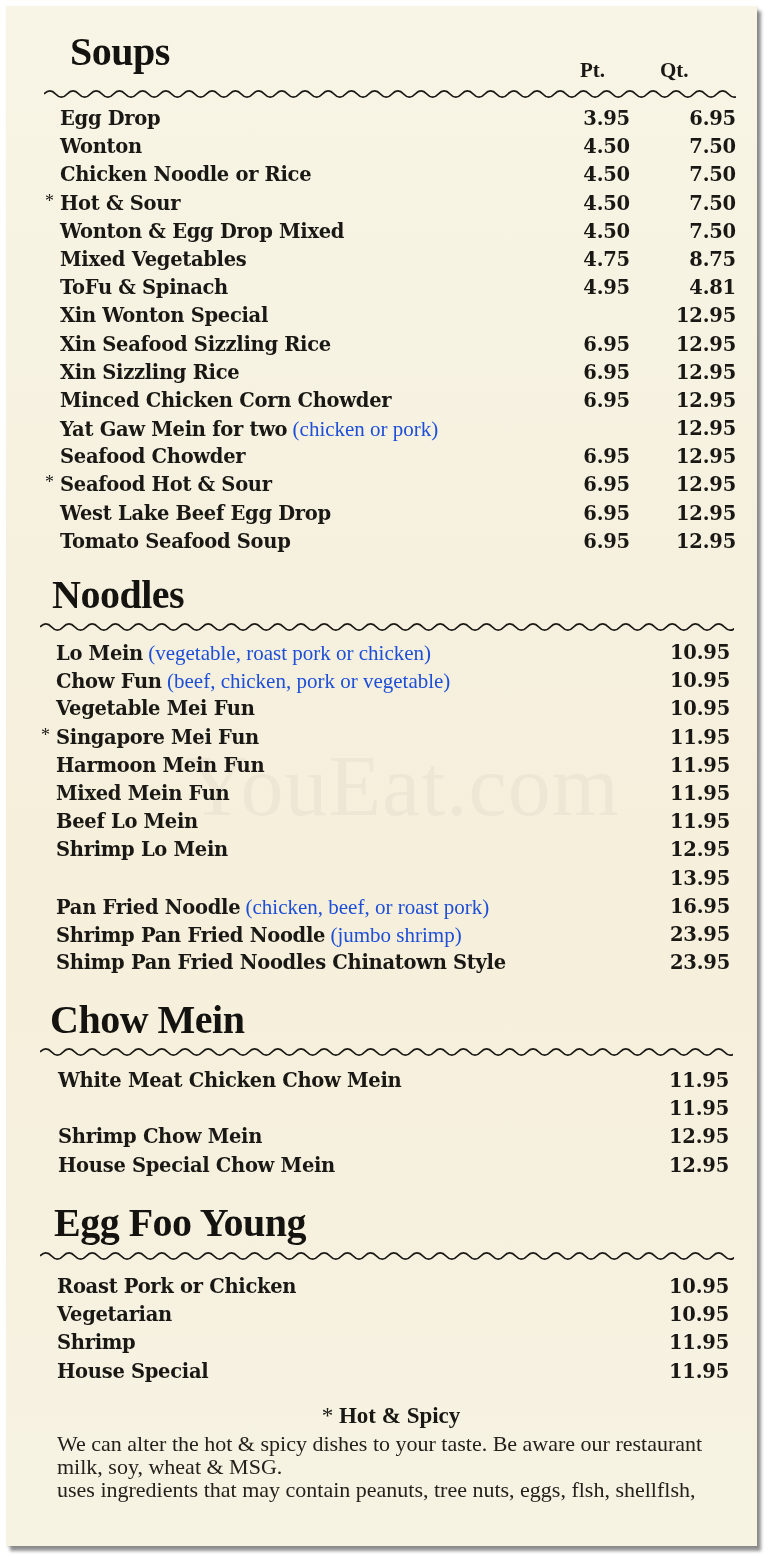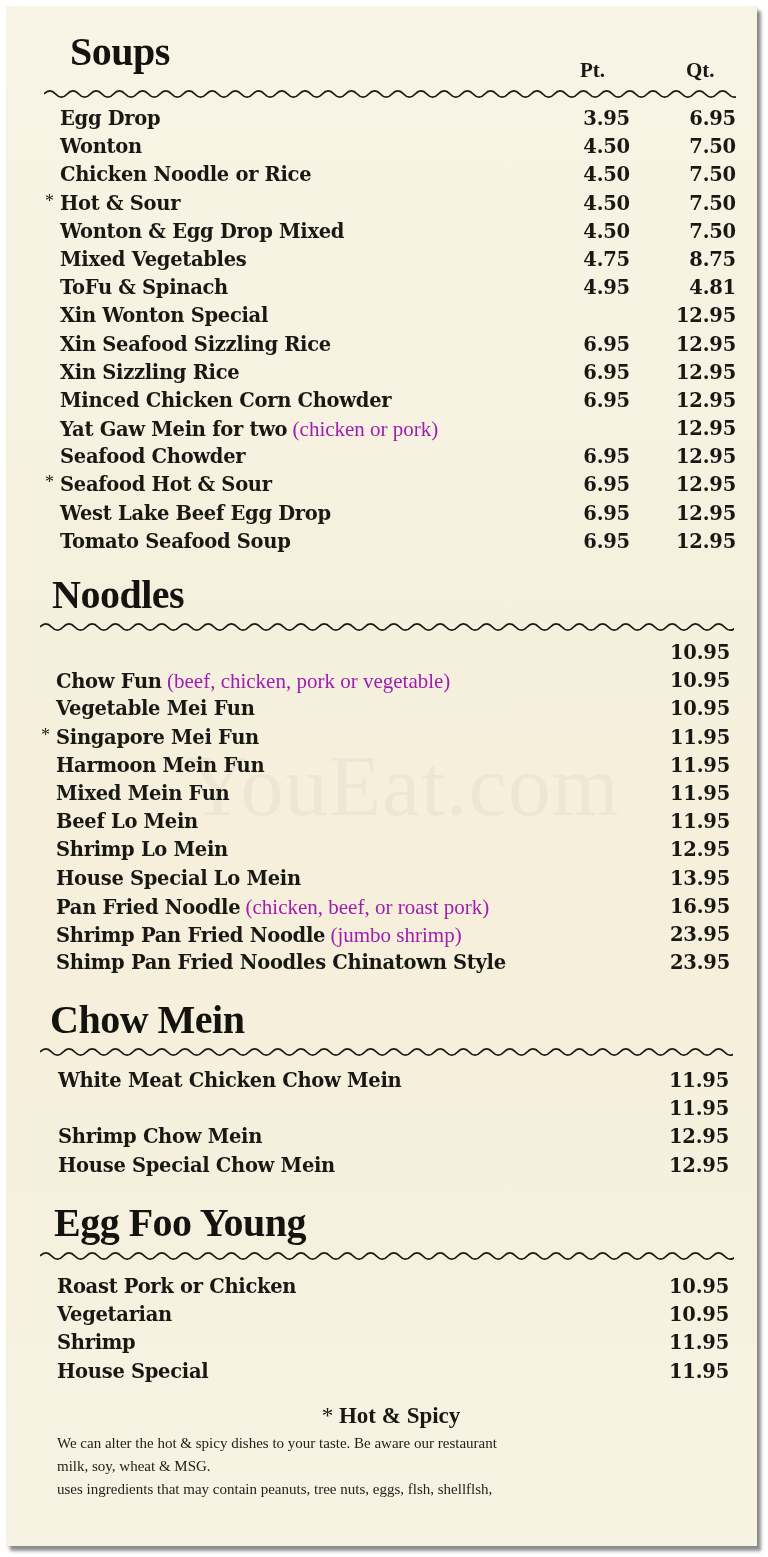--- a/index.html
+++ b/index.html
@@ -35,50 +35,50 @@
       position: absolute; font-family: "Liberation Serif", serif; font-size: 18px;
       top: 1px; color: #1d1b17;
     }
     .row .name {
       position: absolute; left: 0; top: 0; white-space: nowrap;
       font-family: "DejaVu Serif", serif; font-weight: bold; font-size: 19.5px;
       letter-spacing: -0.3px; color: #1a1814; line-height: 28px;
     }
     .row .desc {
       font-family: "Liberation Serif", serif; font-weight: normal; font-size: 21px;
-      letter-spacing: 0; color: #a21caf;
+      letter-spacing: 0; color: #1d4ed8;
     }
     .row .price {
       position: absolute; top: 0; text-align: right; white-space: nowrap;
       font-family: "DejaVu Serif", serif; font-weight: bold; font-size: 19.5px;
       letter-spacing: -0.2px; color: #1a1814; line-height: 28px;
     }
 
     .hot-title {
       position: absolute; left: 0; width: 768px; top: 1403px; text-align: center;
       font-family: "Liberation Serif", serif; font-weight: bold; font-size: 23px; color: #1a1814;
       padding-left: 14px;
     }
     .hot-title .star { font-weight: normal; }
     .note {
       position: absolute; left: 57px; top: 1432px; width: 650px;
-      font-family: "Liberation Serif", serif; font-size: 15px; line-height: 23px; color: #24211c;
+      font-family: "Liberation Serif", serif; font-size: 22px; line-height: 23px; color: #24211c;
     }
     .note span { display: block; white-space: nowrap; }
   </style>
 </head>
 <body>
 
 <div class="page">
   <div class="watermark">YouEat.com</div>
 </div>
 
 <div class="section-title" style="left:58px; top:32px;margin-left:12px;">Soups</div>
 <div class="col-header" style="left:580px; top:60px;">Pt.</div>
-<div class="col-header" style="left:686px; top:60px;">Qt.</div>
+<div class="col-header" style="left:660px; top:60px;">Qt.</div>
 <div class="wave" style="left:44px; top:88px; width:692px;">
     <svg viewBox="0 0 692 12" preserveAspectRatio="none">
       <path d="M0 6 Q 5.8 -0.40000000000000036 11.6 6 Q 17.4 12.4 23.2 6 Q 29 -0.40000000000000036 34.8 6 Q 40.599999999999994 12.4 46.4 6 Q 52.199999999999996 -0.40000000000000036 58 6 Q 63.8 12.4 69.6 6 Q 75.39999999999999 -0.40000000000000036 81.19999999999999 6 Q 87 12.4 92.8 6 Q 98.6 -0.40000000000000036 104.39999999999999 6 Q 110.19999999999999 12.4 116 6 Q 121.8 -0.40000000000000036 127.6 6 Q 133.4 12.4 139.2 6 Q 145 -0.40000000000000036 150.79999999999998 6 Q 156.6 12.4 162.39999999999998 6 Q 168.2 -0.40000000000000036 173.99999999999997 6 Q 179.79999999999998 12.4 185.59999999999997 6 Q 191.39999999999998 -0.40000000000000036 197.19999999999996 6 Q 202.99999999999997 12.4 208.79999999999995 6 Q 214.59999999999997 -0.40000000000000036 220.39999999999995 6 Q 226.19999999999996 12.4 231.99999999999994 6 Q 237.79999999999995 -0.40000000000000036 243.59999999999994 6 Q 249.39999999999995 12.4 255.19999999999993 6 Q 260.99999999999994 -0.40000000000000036 266.79999999999995 6 Q 272.5999999999999 12.4 278.3999999999999 6 Q 284.19999999999993 -0.40000000000000036 289.99999999999994 6 Q 295.7999999999999 12.4 301.5999999999999 6 Q 307.3999999999999 -0.40000000000000036 313.19999999999993 6 Q 318.9999999999999 12.4 324.7999999999999 6 Q 330.5999999999999 -0.40000000000000036 336.3999999999999 6 Q 342.1999999999999 12.4 347.9999999999999 6 Q 353.7999999999999 -0.40000000000000036 359.5999999999999 6 Q 365.39999999999986 12.4 371.1999999999999 6 Q 376.9999999999999 -0.40000000000000036 382.7999999999999 6 Q 388.59999999999985 12.4 394.39999999999986 6 Q 400.1999999999999 -0.40000000000000036 405.9999999999999 6 Q 411.79999999999984 12.4 417.59999999999985 6 Q 423.39999999999986 -0.40000000000000036 429.1999999999999 6 Q 434.99999999999983 12.4 440.79999999999984 6 Q 446.59999999999985 -0.40000000000000036 452.39999999999986 6 Q 458.1999999999998 12.4 463.99999999999983 6 Q 469.79999999999984 -0.40000000000000036 475.59999999999985 6 Q 481.3999999999998 12.4 487.1999999999998 6 Q 492.99999999999983 -0.40000000000000036 498.79999999999984 6 Q 504.5999999999998 12.4 510.3999999999998 6 Q 516.1999999999998 -0.40000000000000036 521.9999999999998 6 Q 527.7999999999998 12.4 533.5999999999998 6 Q 539.3999999999997 -0.40000000000000036 545.1999999999998 6 Q 550.9999999999998 12.4 556.7999999999998 6 Q 562.5999999999998 -0.40000000000000036 568.3999999999999 6 Q 574.1999999999998 12.4 579.9999999999999 6 Q 585.7999999999998 -0.40000000000000036 591.5999999999999 6 Q 597.3999999999999 12.4 603.1999999999999 6 Q 608.9999999999999 -0.40000000000000036 614.8 6 Q 620.5999999999999 12.4 626.4 6 Q 632.1999999999999 -0.40000000000000036 638 6 Q 643.8 12.4 649.6 6 Q 655.4 -0.40000000000000036 661.2 6 Q 667 12.4 672.8000000000001 6 Q 678.6 -0.40000000000000036 684.4000000000001 6 Q 690.2 12.4 696.0000000000001 6" fill="none" stroke="#1a1814" stroke-width="1.8"></path>
     </svg>
   </div>
 <div class="rows" id="soups-rows" style="left:60px; top:105px; width:676px;">
     <div class="row">
       <span class="name"><span>Egg Drop</span></span>
       <span class="price" style="right:106px">3.95</span>
       <span class="price" style="right:0">6.95</span>
@@ -163,20 +163,21 @@
   </div>
 
 <div class="section-title" style="left:52px; top:575px;">Noodles</div>
 <div class="wave" style="left:40px; top:621px; width:694px;">
     <svg viewBox="0 0 694 12" preserveAspectRatio="none">
       <path d="M0 6 Q 5.8 -0.40000000000000036 11.6 6 Q 17.4 12.4 23.2 6 Q 29 -0.40000000000000036 34.8 6 Q 40.599999999999994 12.4 46.4 6 Q 52.199999999999996 -0.40000000000000036 58 6 Q 63.8 12.4 69.6 6 Q 75.39999999999999 -0.40000000000000036 81.19999999999999 6 Q 87 12.4 92.8 6 Q 98.6 -0.40000000000000036 104.39999999999999 6 Q 110.19999999999999 12.4 116 6 Q 121.8 -0.40000000000000036 127.6 6 Q 133.4 12.4 139.2 6 Q 145 -0.40000000000000036 150.79999999999998 6 Q 156.6 12.4 162.39999999999998 6 Q 168.2 -0.40000000000000036 173.99999999999997 6 Q 179.79999999999998 12.4 185.59999999999997 6 Q 191.39999999999998 -0.40000000000000036 197.19999999999996 6 Q 202.99999999999997 12.4 208.79999999999995 6 Q 214.59999999999997 -0.40000000000000036 220.39999999999995 6 Q 226.19999999999996 12.4 231.99999999999994 6 Q 237.79999999999995 -0.40000000000000036 243.59999999999994 6 Q 249.39999999999995 12.4 255.19999999999993 6 Q 260.99999999999994 -0.40000000000000036 266.79999999999995 6 Q 272.5999999999999 12.4 278.3999999999999 6 Q 284.19999999999993 -0.40000000000000036 289.99999999999994 6 Q 295.7999999999999 12.4 301.5999999999999 6 Q 307.3999999999999 -0.40000000000000036 313.19999999999993 6 Q 318.9999999999999 12.4 324.7999999999999 6 Q 330.5999999999999 -0.40000000000000036 336.3999999999999 6 Q 342.1999999999999 12.4 347.9999999999999 6 Q 353.7999999999999 -0.40000000000000036 359.5999999999999 6 Q 365.39999999999986 12.4 371.1999999999999 6 Q 376.9999999999999 -0.40000000000000036 382.7999999999999 6 Q 388.59999999999985 12.4 394.39999999999986 6 Q 400.1999999999999 -0.40000000000000036 405.9999999999999 6 Q 411.79999999999984 12.4 417.59999999999985 6 Q 423.39999999999986 -0.40000000000000036 429.1999999999999 6 Q 434.99999999999983 12.4 440.79999999999984 6 Q 446.59999999999985 -0.40000000000000036 452.39999999999986 6 Q 458.1999999999998 12.4 463.99999999999983 6 Q 469.79999999999984 -0.40000000000000036 475.59999999999985 6 Q 481.3999999999998 12.4 487.1999999999998 6 Q 492.99999999999983 -0.40000000000000036 498.79999999999984 6 Q 504.5999999999998 12.4 510.3999999999998 6 Q 516.1999999999998 -0.40000000000000036 521.9999999999998 6 Q 527.7999999999998 12.4 533.5999999999998 6 Q 539.3999999999997 -0.40000000000000036 545.1999999999998 6 Q 550.9999999999998 12.4 556.7999999999998 6 Q 562.5999999999998 -0.40000000000000036 568.3999999999999 6 Q 574.1999999999998 12.4 579.9999999999999 6 Q 585.7999999999998 -0.40000000000000036 591.5999999999999 6 Q 597.3999999999999 12.4 603.1999999999999 6 Q 608.9999999999999 -0.40000000000000036 614.8 6 Q 620.5999999999999 12.4 626.4 6 Q 632.1999999999999 -0.40000000000000036 638 6 Q 643.8 12.4 649.6 6 Q 655.4 -0.40000000000000036 661.2 6 Q 667 12.4 672.8000000000001 6 Q 678.6 -0.40000000000000036 684.4000000000001 6 Q 690.2 12.4 696.0000000000001 6" fill="none" stroke="#1a1814" stroke-width="1.8"></path>
     </svg>
   </div>
 <div class="rows" id="noodles-rows" style="left:56px; top:639px; width:674px;">
     <div class="row">
+      <span class="name"><span>Lo Mein</span><span class="desc"> (vegetable, roast pork or chicken)</span></span>
       <span class="price" style="right:0">10.95</span>
     </div>
     <div class="row">
       <span class="name"><span>Chow Fun</span><span class="desc"> (beef, chicken, pork or vegetable)</span></span>
       <span class="price" style="right:0">10.95</span>
     </div>
     <div class="row">
       <span class="name"><span>Vegetable Mei Fun</span></span>
       <span class="price" style="right:0">10.95</span>
     </div>
@@ -195,21 +196,20 @@
     </div>
     <div class="row">
       <span class="name"><span>Beef Lo Mein</span></span>
       <span class="price" style="right:0">11.95</span>
     </div>
     <div class="row">
       <span class="name"><span>Shrimp Lo Mein</span></span>
       <span class="price" style="right:0">12.95</span>
     </div>
     <div class="row">
-      <span class="name"><span>House Special Lo Mein</span></span>
       <span class="price" style="right:0">13.95</span>
     </div>
     <div class="row">
       <span class="name"><span>Pan Fried Noodle</span><span class="desc"> (chicken, beef, or roast pork)</span></span>
       <span class="price" style="right:0">16.95</span>
     </div>
     <div class="row">
       <span class="name"><span>Shrimp Pan Fried Noodle</span><span class="desc"> (jumbo shrimp)</span></span>
       <span class="price" style="right:0">23.95</span>
     </div>

